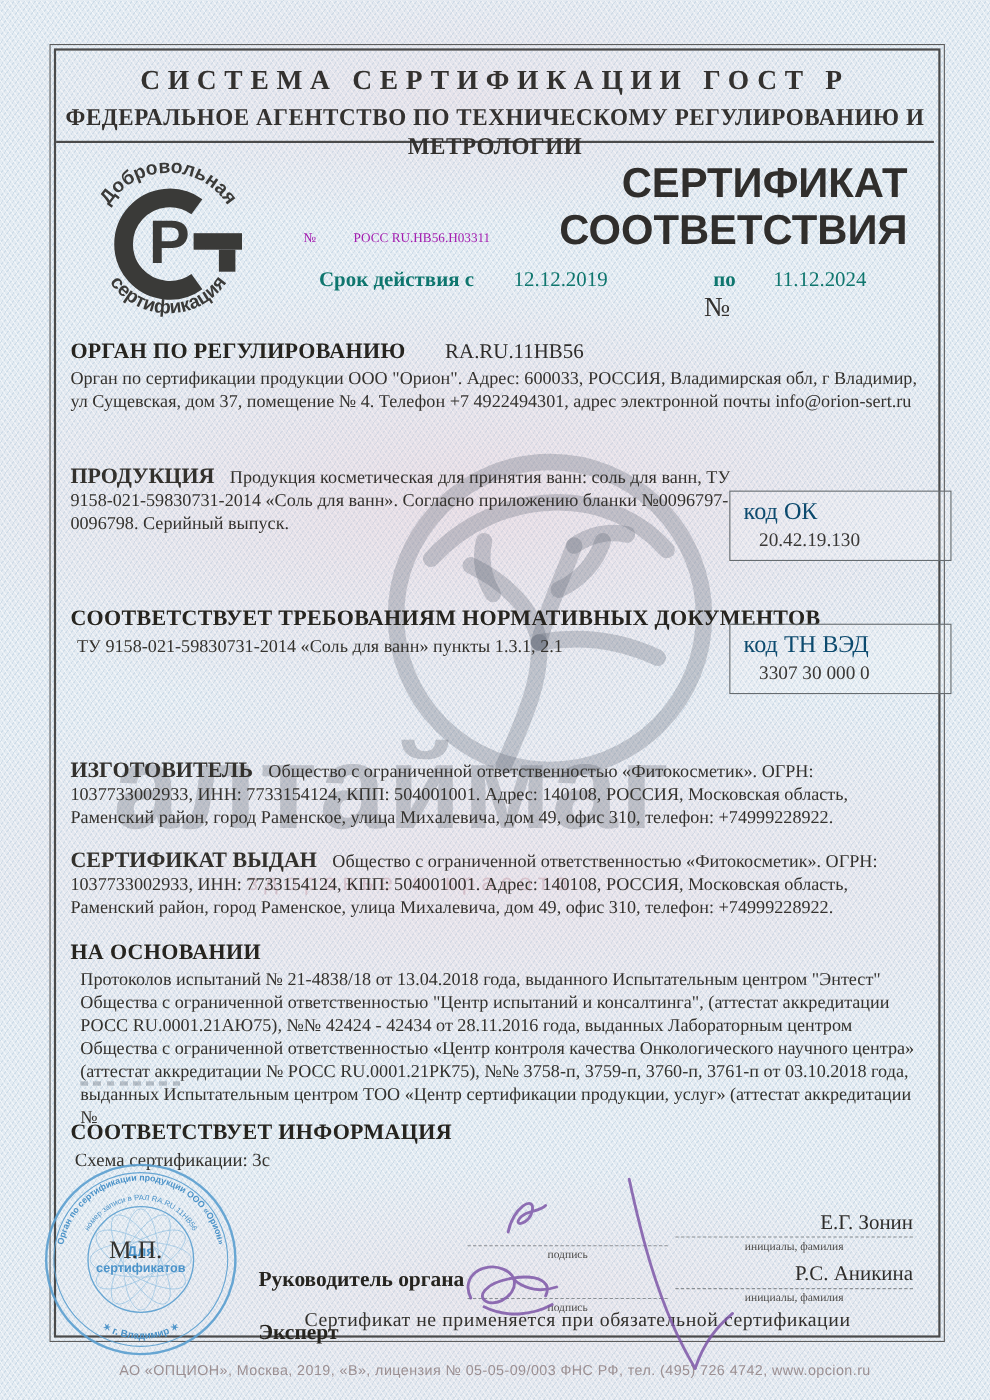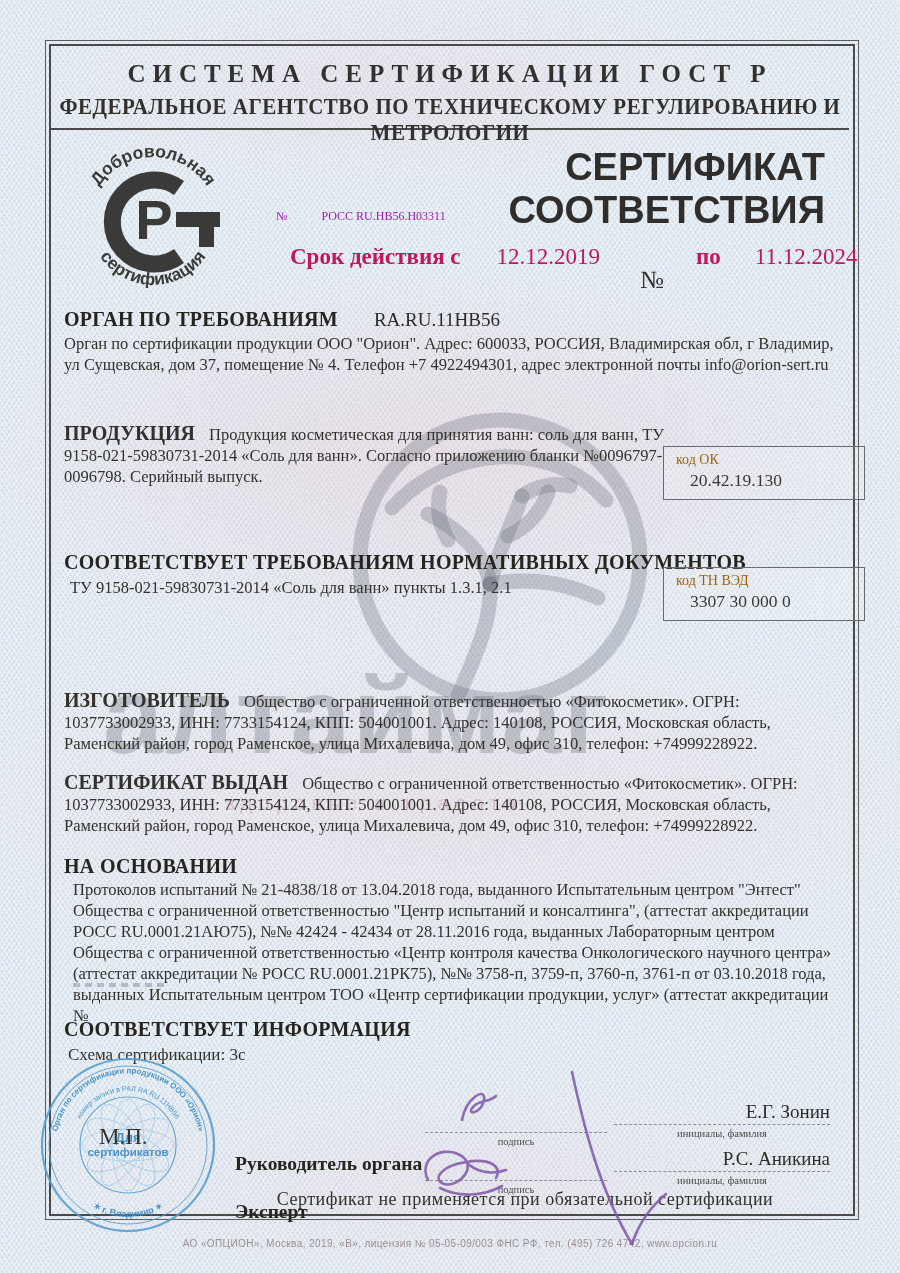--- a/index.html
+++ b/index.html
@@ -21,38 +21,38 @@
   .frame-inner{left:49px;top:44px;width:802px;height:1168px;border:2px solid #4a4a4a;}
   .hrule{left:51px;top:128px;width:798px;height:0;border-top:2px solid #4a4a4a;}
   
   .sys-title{left:51px;top:60px;width:798px;text-align:center;font-size:25px;font-weight:bold;letter-spacing:7px;color:#33312f;}
   .agency{left:51px;top:95px;width:798px;text-align:center;font-size:21px;font-weight:bold;letter-spacing:0.5px;color:#33312f;
           font-family:"Liberation Serif", serif; transform:scaleY(1.05);}
   .doc-title{left:240px;top:146px;width:585px;text-align:right;font-family:"Liberation Sans", sans-serif;
              font-size:38px;font-weight:bold;letter-spacing:0px;color:#302e2c;}
   .reg-row{left:276px;top:209px;font-size:12px;color:#a21caf;}
   .reg-row .lbl{margin-right:34px;}
-  .valid-row{left:290px;top:244px;font-size:23px;color:#be185d;display:flex;}
+  .valid-row{left:290px;top:244px;font-size:19px;color:#0f766e;display:flex;}
   .valid-row .b{font-weight:bold;}
   .valid-row .d1{margin-left:36px;}
   .valid-row .po{margin-left:96px;font-weight:bold;}
   .valid-row .d2{margin-left:34px;}
   .serial-row{left:640px;top:266px;display:flex;align-items:baseline;}
   .serial-no{font-size:25px;color:#33312f;margin-right:14px;}
   .serial-val{font-family:"DejaVu Sans Mono", monospace;font-size:29px;color:#c2453c;letter-spacing:3px;}
   
   .sec-h{font-weight:bold;font-size:20px;color:#26241f;letter-spacing:0.3px;}
   .sec-b{font-size:16.5px;line-height:21px;color:#33312d;}
   .inline-h{font-weight:bold;font-size:20px;margin-right:14px;}
   .organ-row{left:64px;top:308px;width:784px;}
   .organ-row .regno{font-size:19px;margin-left:36px;font-weight:normal;}
   .organ-body{left:64px;top:333px;width:784px;}
   .product{left:64px;top:423px;width:604px;}
   .codebox{border:1.4px solid #656b6f;width:184px;padding:5px 4px 8px 12px;background:rgba(255,255,255,0.12);}
-  .codebox .cb-l{font-size:14px;color:#a16207;}
+  .codebox .cb-l{font-size:22px;color:#0c4a6e;}
   .codebox .cb-v{font-size:17.5px;color:#3a3836;padding-left:14px;margin-top:2px;}
   .box-ok{left:663px;top:446px;}
   .box-tnved{left:663px;top:567px;}
   .conf-h{left:64px;top:551px;width:690px;}
   .conf-b{left:70px;top:577px;width:600px;}
   .manuf{left:64px;top:690px;width:784px;}
   .issued{left:64px;top:772px;width:784px;}
   .basis-h{left:64px;top:855px;}
   .basis-b{left:73px;top:879px;width:772px;}
   .stub{left:73px;top:983px;width:92px;height:4px;opacity:0.4;
@@ -71,21 +71,21 @@
   .cap{font-size:10.5px;color:#4e4c4a;text-align:center;font-family:"Liberation Serif", serif;}
   .cap1{left:425px;top:1136px;width:182px;}
   .cap2{left:425px;top:1184px;width:182px;}
   .cap3{left:614px;top:1128px;width:216px;}
   .cap4{left:614px;top:1175px;width:216px;}
   .name{font-size:19px;color:#2e2c2a;text-align:right;}
   .name1{left:614px;top:1101px;width:216px;}
   .name2{left:614px;top:1148px;width:216px;}
   .mp{left:99px;top:1124px;font-size:23px;color:#35332f;z-index:5;}
   .bottom-note{left:210px;top:1189px;width:630px;text-align:center;font-size:18px;color:#33312d;letter-spacing:0.5px;}
-  .footer-print{left:0px;top:1238px;width:900px;text-align:center;font-size:10px;color:#9b8f92;
+  .footer-print{left:0px;top:1238px;width:900px;text-align:center;font-size:13px;color:#9b8f92;
                 font-family:"Liberation Sans", sans-serif;letter-spacing:0.4px;}
   
   .wm-brand{left:103px;top:662px;font-family:"Liberation Sans", sans-serif;font-weight:bold;
             font-size:108px;line-height:1;color:rgba(128,132,142,0.40);letter-spacing:2px;z-index:1;}
   .wm-slogan{left:225px;top:791px;font-family:"Liberation Sans", sans-serif;font-size:21px;
              letter-spacing:6px;color:rgba(190,140,152,0.38);z-index:1;}
   .wm-tree{left:340px;top:408px;z-index:1;}
   .z2{z-index:2;}
   svg text{font-family:"Liberation Sans", sans-serif;}
   .stamp-svg{left:33px;top:1050px;z-index:4;}
@@ -143,21 +143,21 @@
   <span class="b">Срок действия с</span>
   <span class="d1">12.12.2019</span>
   <span class="po">по</span>
   <span class="d2">11.12.2024</span>
 </div>
 <div class="abs serial-row z2">
   <span class="serial-no">№</span>
 </div>
 
 <div class="abs organ-row z2">
-  <span class="sec-h">ОРГАН ПО ТРЕБОВАНИЯМ</span><span class="regno">RA.RU.11НВ56</span>
+  <span class="sec-h">ОРГАН ПО РЕГУЛИРОВАНИЮ</span><span class="regno">RA.RU.11НВ56</span>
 </div>
 <div class="abs organ-body sec-b z2">Орган по сертификации продукции ООО "Орион". Адрес: 600033, РОССИЯ, Владимирская обл, г Владимир, ул Сущевская, дом 37, помещение № 4. Телефон +7 4922494301, адрес электронной почты info@orion-sert.ru</div>
 
 <p class="abs product sec-b z2" style="margin:0">
   <span class="inline-h">ПРОДУКЦИЯ</span><span>Продукция косметическая для принятия ванн: соль для ванн, ТУ 9158-021-59830731-2014 «Соль для ванн». Согласно приложению бланки №0096797-0096798. Серийный выпуск.</span>
 </p>
 <div class="abs codebox box-ok z2">
   <div class="cb-l">код ОК</div>
   <div class="cb-v">20.42.19.130</div>
 </div>

